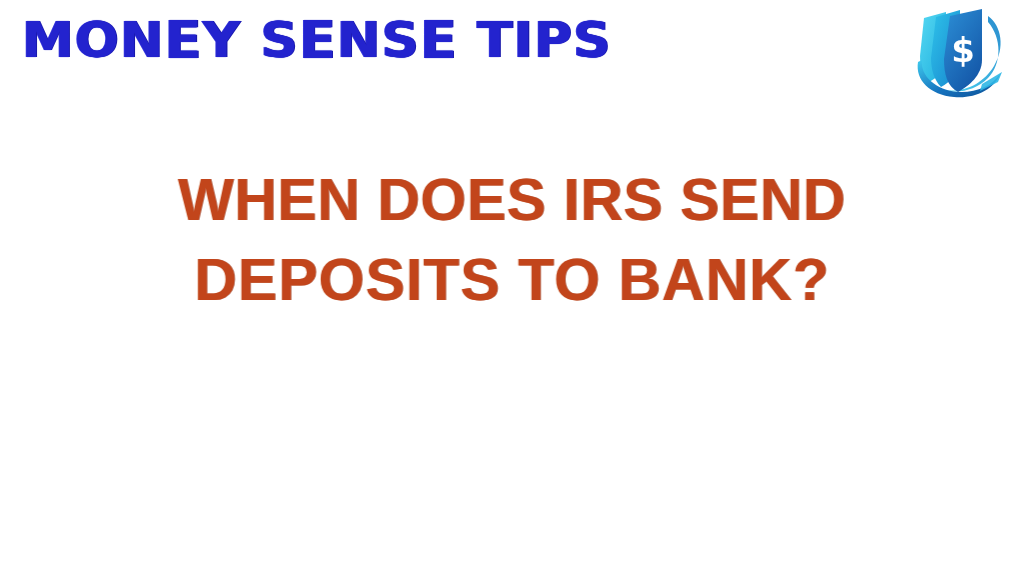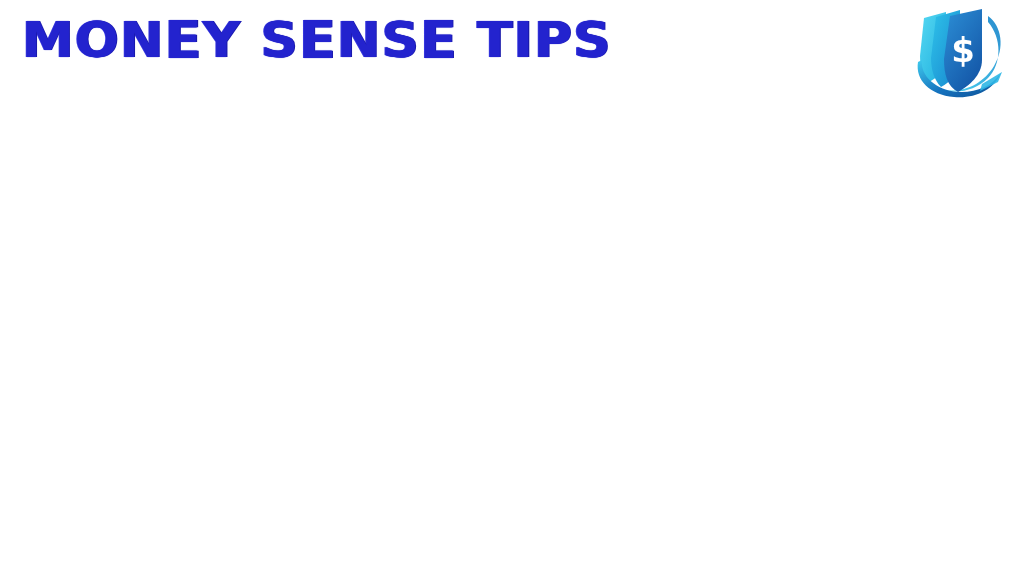--- a/index.html
+++ b/index.html
@@ -144,14 +144,18 @@
         </g>
 
         <path d="M12 58 C10 74 26 88 48 90 C66 91 82 84 90 72
                  C84 88 64 97 44 95 C20 93 5 78 8 60 Z" fill="url(#gOrbit)"></path>
 
         <path d="M72 82 L92 70 L88 80 L70 89 Z" fill="#2FB7E6" opacity="0.9"></path>
       </svg>
     </div>
   </div>
 
+  <div class="headline">
+    <span class="headline-line l1">WHEN DOES IRS SEND</span>
+    <span class="headline-line l2">DEPOSITS TO BANK?</span>
+  </div>
 
 </div>
 
 </body></html>

